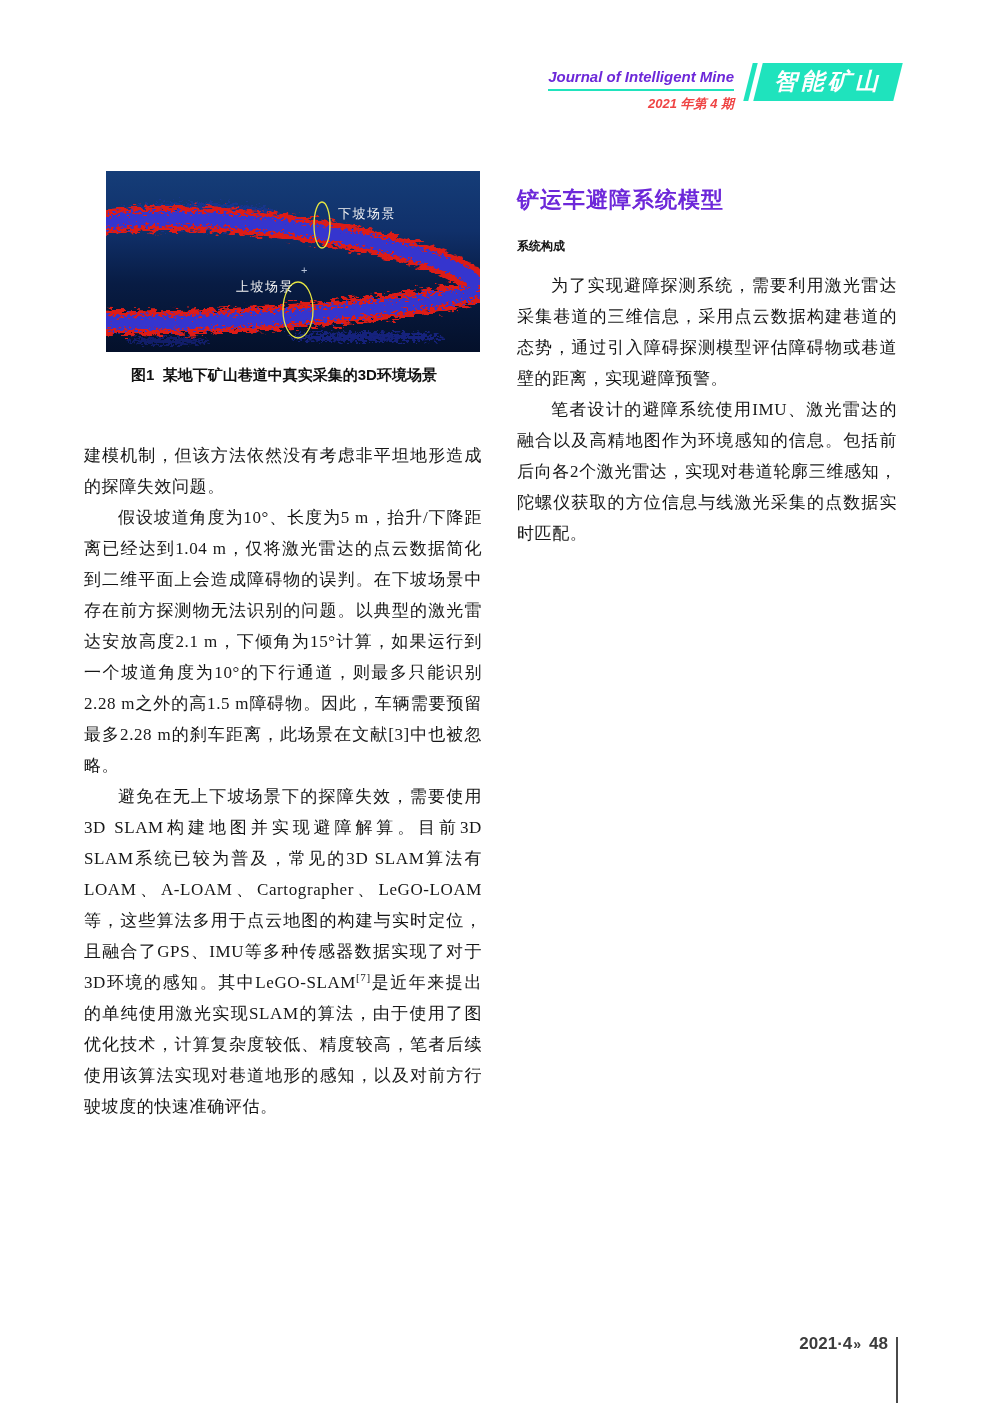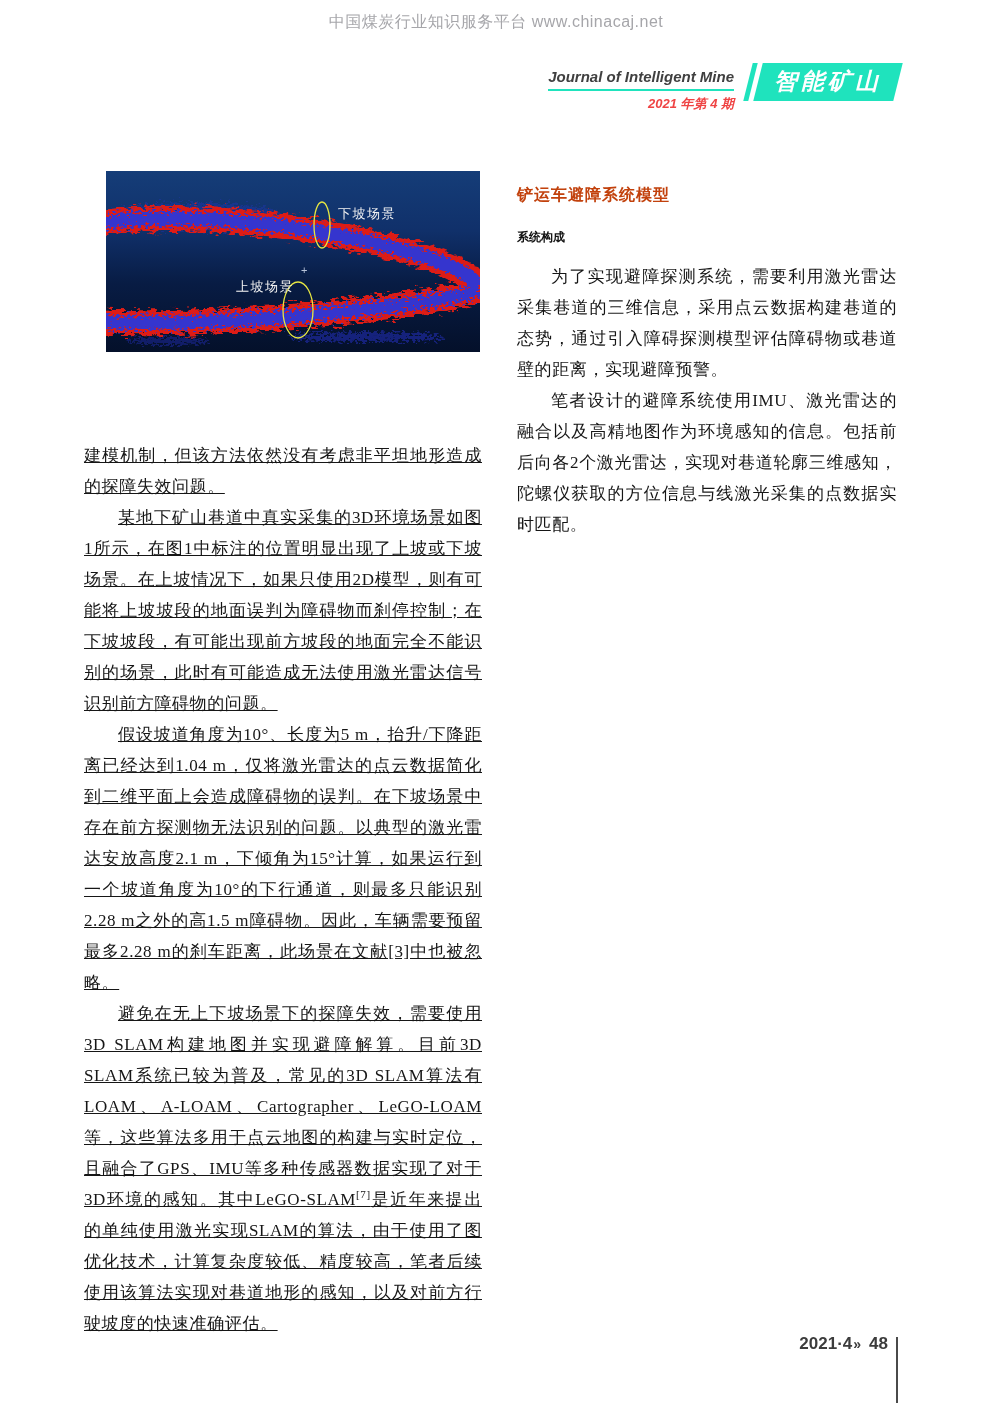--- a/index.html
+++ b/index.html
@@ -16,21 +16,21 @@
     font-size:16px; color:#a6a6aa; letter-spacing:0.5px;
   }
   
   .header {
     position:absolute; top:63px; right:94px;
     display:flex; align-items:flex-start;
     font-family:"Liberation Sans", sans-serif;
   }
   .header-left { text-align:right; padding-top:5px; }
   .journal-en {
-    color:#404040; font-style:italic; font-weight:bold; font-size:15px;
+    color:#6d28d9; font-style:italic; font-weight:bold; font-size:15px;
     padding-bottom:4px; border-bottom:2px solid #1fe3bd; white-space:pre;
   }
   .issue-cn {
     margin-top:4px; font-style:italic; font-weight:bold;
     font-size:13px; color:#ef4444; white-space:pre;
   }
   .logo-slash {
     width:5px; height:38px; background:#1fe3bd;
     transform:skewX(-14deg); margin:0 5px 0 14px;
   }
@@ -46,31 +46,31 @@
   
   .figure-wrap { position:absolute; left:106px; top:171px; width:374px; height:181px; }
   .figure-wrap svg { display:block; }
   .figure-caption {
     position:absolute; left:84px; top:366px; width:400px;
     text-align:center; font-family:"Liberation Sans", sans-serif;
     font-weight:bold; font-size:15px; color:#111; white-space:pre-wrap;
   }
   
   .col { position:absolute; text-align:justify; }
-  .col-left  { left:84px;  top:440px; width:398px;text-decoration:underline; }
+  .col-left  { left:84px;  top:440px; width:398px; }
   .col-right { left:517px; top:158px; width:380px; }
   .col p {
     font-size:17px; line-height:31px; letter-spacing:0.6px;
     text-indent:2em; color:#161616;
   }
   .col p.continued { text-indent:0; }
   .col p sup { font-size:11px; line-height:0; }
   .section-title {
     font-family:"Liberation Sans", sans-serif; font-weight:bold;
-    font-size:16px; color:#c2410c; letter-spacing:1px;
+    font-size:22px; color:#6d28d9; letter-spacing:1px;
     margin-top:27px;
   }
   .subsection-title {
     font-family:"Liberation Sans", sans-serif; font-weight:bold;
     font-size:12px; color:#111; margin-top:23px; margin-bottom:15px;
   }
   
   .footer-rule {
     position:absolute; left:896px; top:1337px; width:2px; height:66px;
     background:#4a4a4a;
@@ -82,21 +82,20 @@
     font-size:17px; color:#3c3c3c;
   }
   .footer-text .arrows { font-size:14px; letter-spacing:-2px; margin-left:1px; }
   .footer-text .page-num { margin-left:10px; }
 </style>
 </head>
 <body>
 
 <div class="page">
 
-  <div class="watermark">中国煤炭行业知识服务平台 www.chinacaj.net</div>
 
   <div class="header">
     <div class="header-left">
       <div class="journal-en">Journal of Intelligent Mine</div>
       <div class="issue-cn">2021 年第 4 期</div>
     </div>
     <div class="logo-slash"></div>
     <div class="logo-box">
       <div class="logo-text">智能矿山</div>
     </div>
@@ -138,24 +137,24 @@
 
       <ellipse cx="216" cy="54" rx="8" ry="23" fill="none" stroke="#e6e642" stroke-width="1.3"></ellipse>
       <ellipse cx="192" cy="139" rx="15" ry="28" fill="none" stroke="#e6e642" stroke-width="1.3"></ellipse>
 
       <text x="195" y="103" font-family="Liberation Sans, sans-serif" font-size="11" fill="#b9c4da">+</text>
 
       <text x="232" y="47" font-family="Liberation Sans, sans-serif" font-size="13" fill="#f2f2f2" letter-spacing="1.5">下坡场景</text>
       <text x="130" y="120" font-family="Liberation Sans, sans-serif" font-size="13" fill="#f2f2f2" letter-spacing="1.5">上坡场景</text>
     </svg>
   </div>
+  <div class="figure-caption">图1  某地下矿山巷道中真实采集的3D环境场景</div>
 
   <div class="col col-left">
     <p class="continued">建模机制，但该方法依然没有考虑非平坦地形造成的探障失效问题。</p>
-    <p>某地下矿山巷道中真实采集的3D环境场景如图1所示，在图1中标注的位置明显出现了上坡或下坡场景。在上坡情况下，如果只使用2D模型，则有可能将上坡坡段的地面误判为障碍物而刹停控制；在下坡坡段，有可能出现前方坡段的地面完全不能识别的场景，此时有可能造成无法使用激光雷达信号识别前方障碍物的问题。</p>
     <p>假设坡道角度为10°、长度为5 m，抬升/下降距离已经达到1.04 m，仅将激光雷达的点云数据简化到二维平面上会造成障碍物的误判。在下坡场景中存在前方探测物无法识别的问题。以典型的激光雷达安放高度2.1 m，下倾角为15°计算，如果运行到一个坡道角度为10°的下行通道，则最多只能识别2.28 m之外的高1.5 m障碍物。因此，车辆需要预留最多2.28 m的刹车距离，此场景在文献[3]中也被忽略。</p>
     <p><span>避免在无上下坡场景下的探障失效，需要使用3D SLAM构建地图并实现避障解算。目前3D SLAM系统已较为普及，常见的3D SLAM算法有LOAM、A-LOAM、Cartographer、LeGO-LOAM等，这些算法多用于点云地图的构建与实时定位，且融合了GPS、IMU等多种传感器数据实现了对于3D环境的感知。其中LeGO-SLAM</span><sup>[7]</sup><span>是近年来提出的单纯使用激光实现SLAM的算法，由于使用了图优化技术，计算复杂度较低、精度较高，笔者后续使用该算法实现对巷道地形的感知，以及对前方行驶坡度的快速准确评估。</span></p>
   </div>
 
   <div class="col col-right">
     <div class="section-title">铲运车避障系统模型</div>
     <div class="subsection-title">系统构成</div>
     <p>为了实现避障探测系统，需要利用激光雷达采集巷道的三维信息，采用点云数据构建巷道的态势，通过引入障碍探测模型评估障碍物或巷道壁的距离，实现避障预警。</p>
     <p>笔者设计的避障系统使用IMU、激光雷达的融合以及高精地图作为环境感知的信息。包括前后向各2个激光雷达，实现对巷道轮廓三维感知，陀螺仪获取的方位信息与线激光采集的点数据实时匹配。</p>
   </div>

